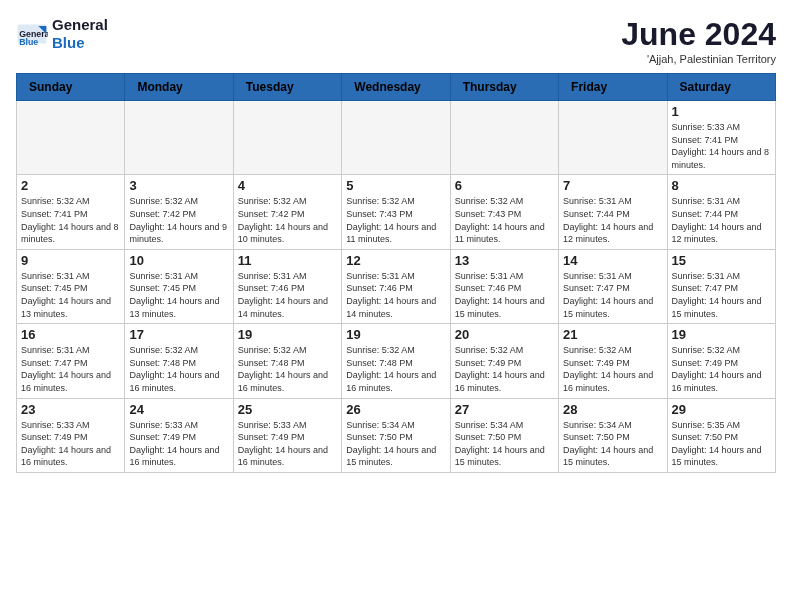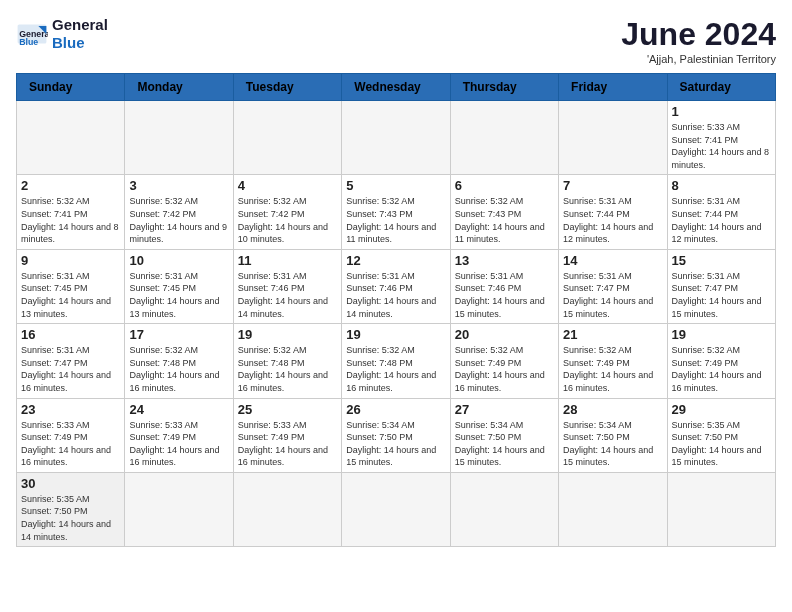--- a/index.html
+++ b/index.html
@@ -241,26 +241,14 @@
         </td>
         <td>
           <span class="day-number">28</span>
           <div class="day-info">Sunrise: 5:34 AM<br>Sunset: 7:50 PM<br>Daylight: 14 hours and 15 minutes.</div>
         </td>
         <td>
           <span class="day-number">29</span>
           <div class="day-info">Sunrise: 5:35 AM<br>Sunset: 7:50 PM<br>Daylight: 14 hours and 15 minutes.</div>
         </td>
       </tr>
-      <tr class="last-row">
-        <td>
-          <span class="day-number">30</span>
-          <div class="day-info">Sunrise: 5:35 AM<br>Sunset: 7:50 PM<br>Daylight: 14 hours and 14 minutes.</div>
-        </td>
-        <td class="empty"></td>
-        <td class="empty"></td>
-        <td class="empty"></td>
-        <td class="empty"></td>
-        <td class="empty"></td>
-        <td class="empty"></td>
-      </tr>
     </tbody>
 </table>
 
 </body></html>

